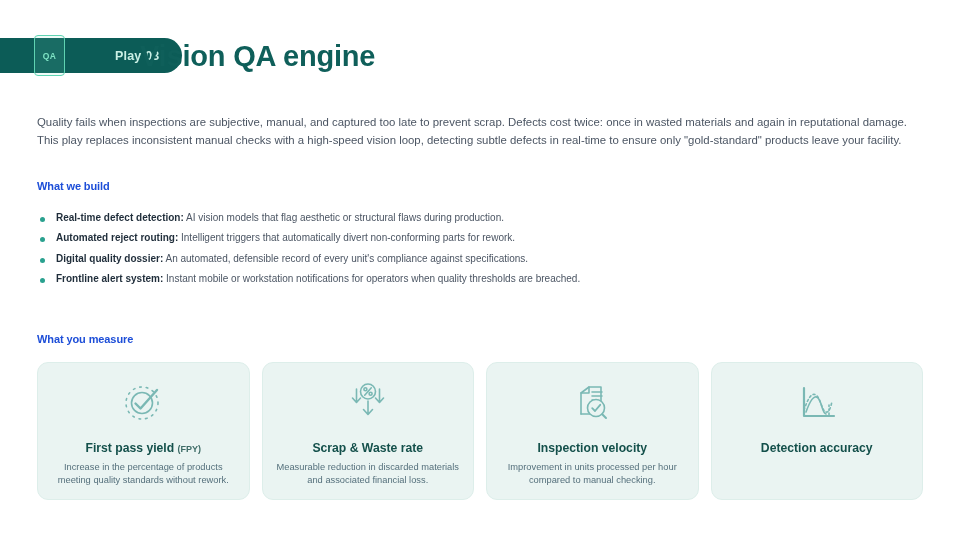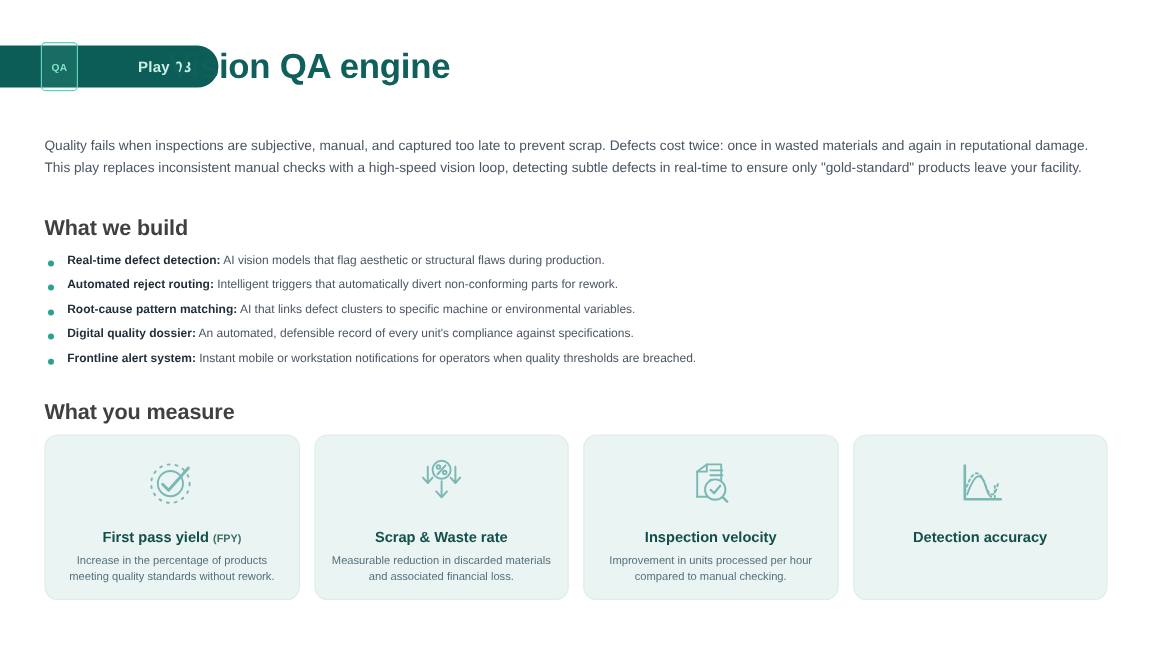--- a/index.html
+++ b/index.html
@@ -36,21 +36,21 @@
   }
 
   
   .intro {
     position:absolute; left:37px; top:103px; width:872px;
     font-size:11.4px; line-height:1.62; color:#4b5563;margin-top:10px;
   }
 
   
   .sec-head {
-    font-size:18px; font-weight:bold; color:#404040; letter-spacing:-.1px;
+    font-size:11px; font-weight:bold; color:#1d4ed8; letter-spacing:-.1px;
   }
   #build-head { position:absolute; left:37px; top:180px; }
   #measure-head { position:absolute; left:37px; top:333px; }
 
   .bullets { position:absolute; left:37px; top:211px; width:880px; }
   .bullet { display:flex; align-items:flex-start; margin-bottom:7.4px; }
   .dot {
     width:5px; height:5px; border-radius:50%; background:#2aa18f;
     margin:6px 11px 0 3px; flex:0 0 auto;
   }
@@ -95,24 +95,20 @@
 
   <div class="sec-head" id="build-head">What we build</div>
   <div class="bullets" id="build-list">
       <div class="bullet">
         <span class="dot"></span>
         <span class="b-text"><b>Real-time defect detection:</b><span> AI vision models that flag aesthetic or structural flaws during production.</span></span>
       </div>
       <div class="bullet">
         <span class="dot"></span>
         <span class="b-text"><b>Automated reject routing:</b><span> Intelligent triggers that automatically divert non-conforming parts for rework.</span></span>
-      </div>
-      <div class="bullet">
-        <span class="dot"></span>
-        <span class="b-text"><b>Root-cause pattern matching:</b><span> AI that links defect clusters to specific machine or environmental variables.</span></span>
       </div>
       <div class="bullet">
         <span class="dot"></span>
         <span class="b-text"><b>Digital quality dossier:</b><span> An automated, defensible record of every unit's compliance against specifications.</span></span>
       </div>
       <div class="bullet">
         <span class="dot"></span>
         <span class="b-text"><b>Frontline alert system:</b><span> Instant mobile or workstation notifications for operators when quality thresholds are breached.</span></span>
       </div>
     </div>

